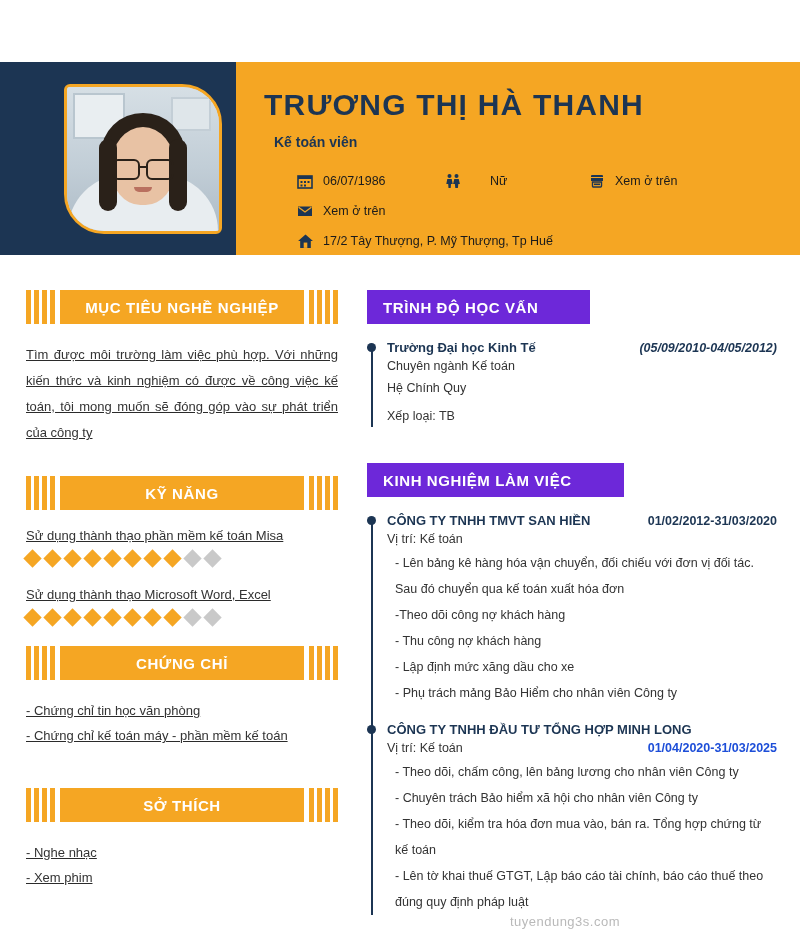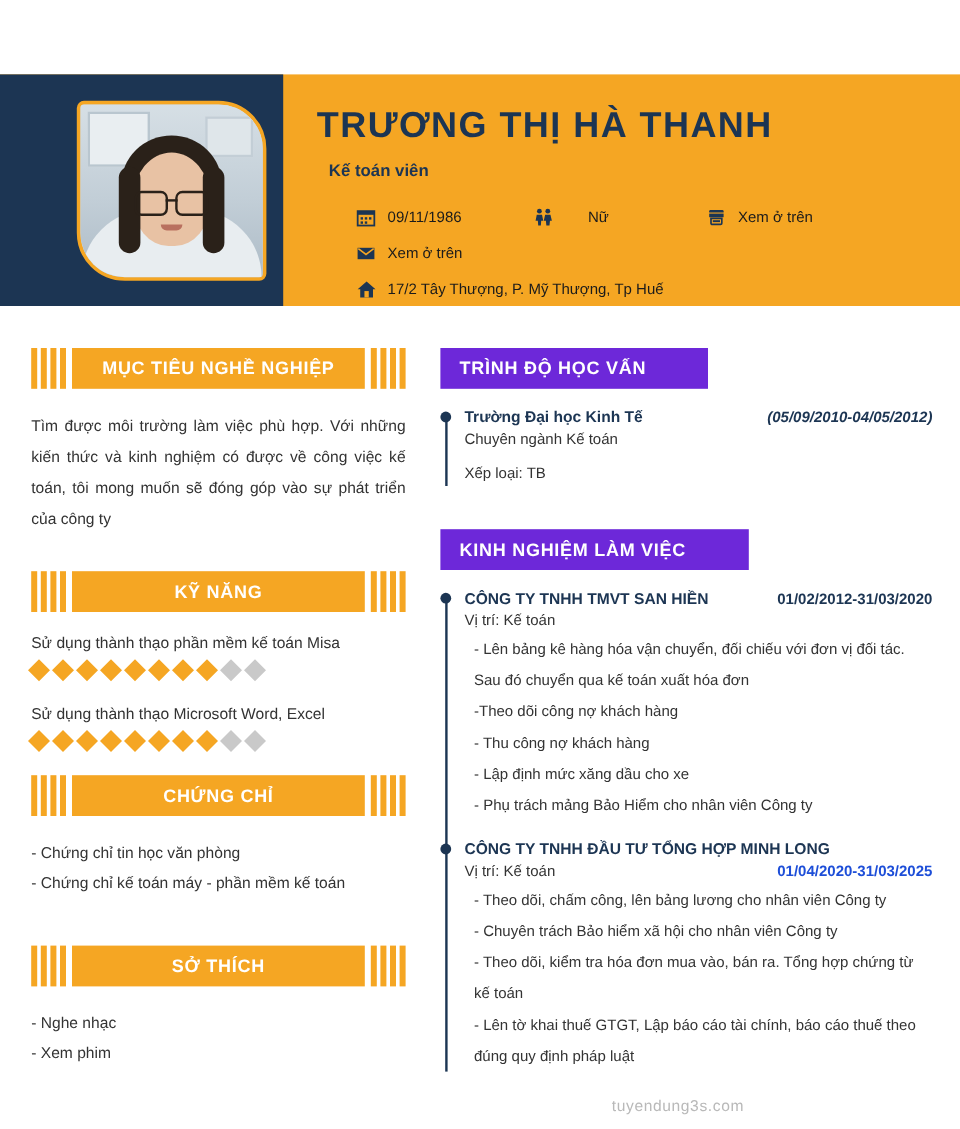--- a/index.html
+++ b/index.html
@@ -54,21 +54,21 @@
     position: absolute; left: 274px; top: 72px;
     font-size: 14px; font-weight: bold; color: #1c3553;
   }
   .info { position: absolute; left: 296px; top: 110px; width: 490px; }
   .info-row { position: relative; height: 27px; }
   .info-item { position: absolute; display: flex; align-items: center; gap: 9px; font-size: 12.5px; color: #1b1b1b; }
   .ic { width: 18px; height: 18px; display: inline-flex; align-items: center; justify-content: center; color: #1c3553; }
   .ic svg { display: block; }
 
   
-  .left-col { position: absolute; left: 26px; top: 290px; width: 312px; }
+  .left-col { position: absolute; left: 26px; top: 290px; width: 312px; text-decoration: underline; }
   .right-col { position: absolute; left: 367px; top: 290px; width: 410px; }
 
   
   .band { position: relative; height: 34px; margin-bottom: 18px; }
   .band .bars-left, .band .bars-right { position:absolute; top:0; height:34px; display:flex; gap:3px; }
   .band .bars-left { left:0; } .band .bars-right { right:0; }
   .band .bar { width:5px; height:34px; background:#f5a623; }
   .band .title-box {
     position:absolute; left:34px; right:34px; top:0; height:34px; background:#f5a623;
     display:flex; align-items:center; justify-content:center;
@@ -150,21 +150,21 @@
             <svg width="16" height="16" viewBox="0 0 16 16">
                 <rect x="1" y="3" width="14" height="12" fill="none" stroke="currentColor" stroke-width="1.6"></rect>
                 <rect x="1" y="3" width="14" height="3" fill="currentColor"></rect>
                 <rect x="3.5" y="8" width="2" height="2" fill="currentColor"></rect>
                 <rect x="7" y="8" width="2" height="2" fill="currentColor"></rect>
                 <rect x="10.5" y="8" width="2" height="2" fill="currentColor"></rect>
                 <rect x="3.5" y="11.5" width="2" height="2" fill="currentColor"></rect>
                 <rect x="7" y="11.5" width="2" height="2" fill="currentColor"></rect>
               </svg>
           </span>
-          <span>09/11/1986</span>
+          <span>06/07/1986</span>
         </div>
 
         <div class="info-item" style="left:148px;top:0;gap:28px;">
           <span class="ic">
             <svg width="16" height="16" viewBox="0 0 16 16">
                 <circle cx="4.5" cy="3" r="2" fill="currentColor"></circle>
                 <path d="M2.3 6h4.4l1 5H6l-.3 4H3.5L3.2 11H1.3z" fill="currentColor"></path>
                 <circle cx="11.5" cy="3" r="2" fill="currentColor"></circle>
                 <path d="M9.3 6h4.4l1.2 5h-1.6l-.4 4h-2.6l-.4-4H8.1z" fill="currentColor"></path>
               </svg>
@@ -329,20 +329,21 @@
     </div>
 
     <div class="timeline">
       <div class="tl-item">
         <div class="tl-dot"></div>
         <div class="tl-head">
           <span class="tl-title">Trường Đại học Kinh Tế</span>
           <span class="tl-date">(05/09/2010-04/05/2012)</span>
         </div>
         <div class="tl-sub">Chuyên ngành Kế toán</div>
+        <div class="tl-sub">Hệ Chính Quy</div>
         <div class="tl-sub" style="margin-top:6px;">Xếp loại: TB</div>
       </div>
     </div>
 
     <div class="rband" style="margin-top:36px;">
       <div class="rtitle">KINH NGHIỆM LÀM VIỆC</div>
       <div class="slashes" style="left:276px;">
         <div class="slash"></div>
           <div class="slash"></div>
           <div class="slash"></div>

